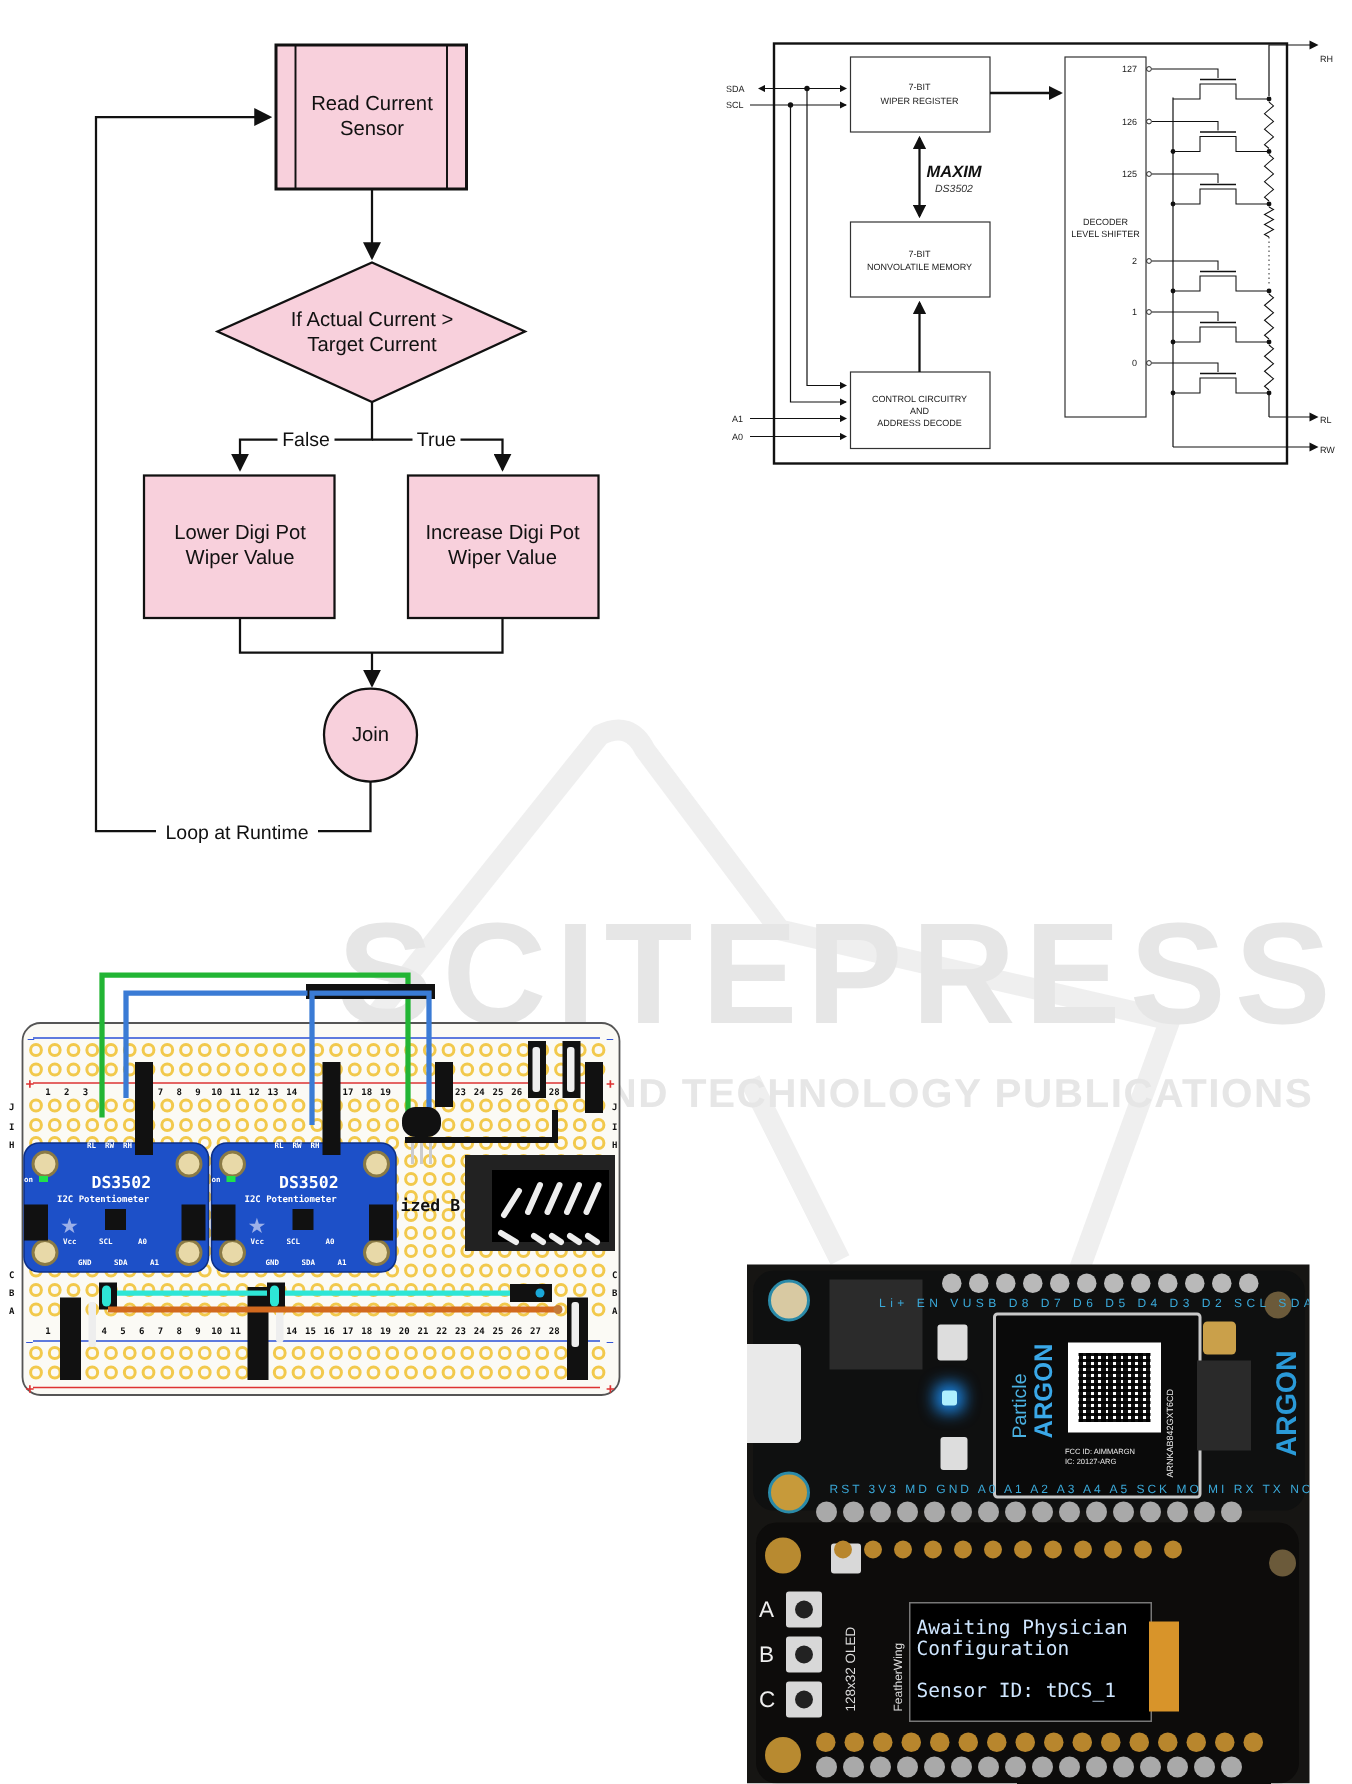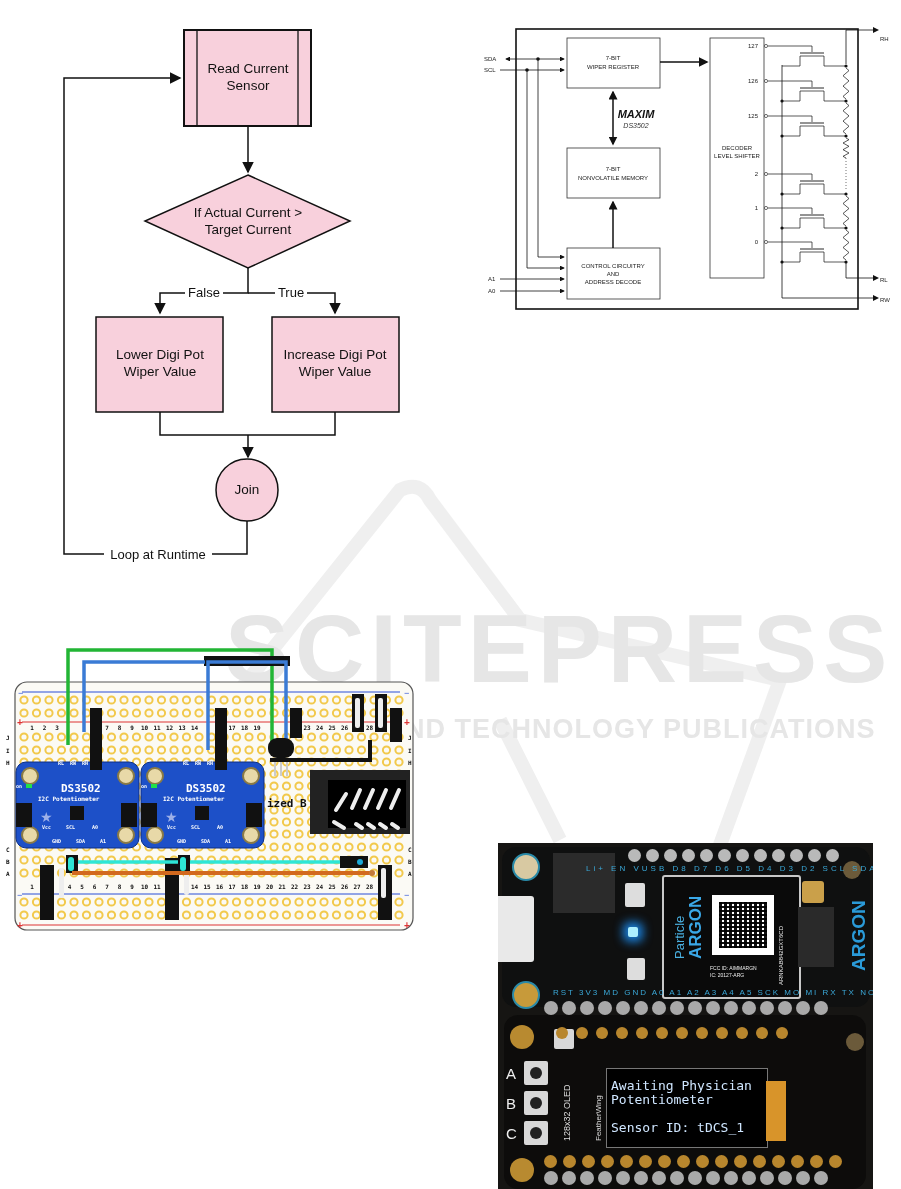--- a/index.html
+++ b/index.html
@@ -970,21 +970,21 @@
     </div>
   <div class="abs" style="left:26px;top:278px;width:24px;height:24px;background:#d8d8d8;border-radius:2px;">
       <div style="margin:6px;width:12px;height:12px;border-radius:50%;background:#222;"></div>
     </div>
   <div class="abs" style="left:56px;top:186px;width:20px;height:20px;background:#d8d8d8;border-radius:2px;"></div>
   <div class="abs" style="left:64px;top:298px;color:#ddd;font-size:9px;transform:rotate(-90deg);transform-origin:left top;white-space:nowrap;">128x32 OLED</div>
   <div class="abs" style="left:96px;top:298px;color:#ddd;font-size:8px;transform:rotate(-90deg);transform-origin:left top;white-space:nowrap;">FeatherWing</div>
   <div class="abs" style="left:108px;top:225px;width:160px;height:78px;background:#000;border:1px solid #777;">
     <div style="position:absolute;left:4px;top:10px;">
       <div class="oled-line">Awaiting Physician</div>
-      <div class="oled-line">Potentiometer</div>
+      <div class="oled-line">Configuration</div>
       <div class="oled-line">&nbsp;</div>
       <div class="oled-line">Sensor ID: tDCS_1</div>
     </div>
   </div>
   <div class="abs" style="left:268px;top:238px;width:20px;height:60px;background:#d8942a;"></div>
   <div class="abs" style="left:58px;top:184px;width:290px;height:12px;display:flex;gap:8px;" id="wingHolesTop">
       <div style="width: 12px; height: 12px; border-radius: 50%; background: rgb(184, 134, 45); flex: 0 0 auto;"></div>
       <div style="width: 12px; height: 12px; border-radius: 50%; background: rgb(184, 134, 45); flex: 0 0 auto;"></div>
       <div style="width: 12px; height: 12px; border-radius: 50%; background: rgb(184, 134, 45); flex: 0 0 auto;"></div>
       <div style="width: 12px; height: 12px; border-radius: 50%; background: rgb(184, 134, 45); flex: 0 0 auto;"></div>

